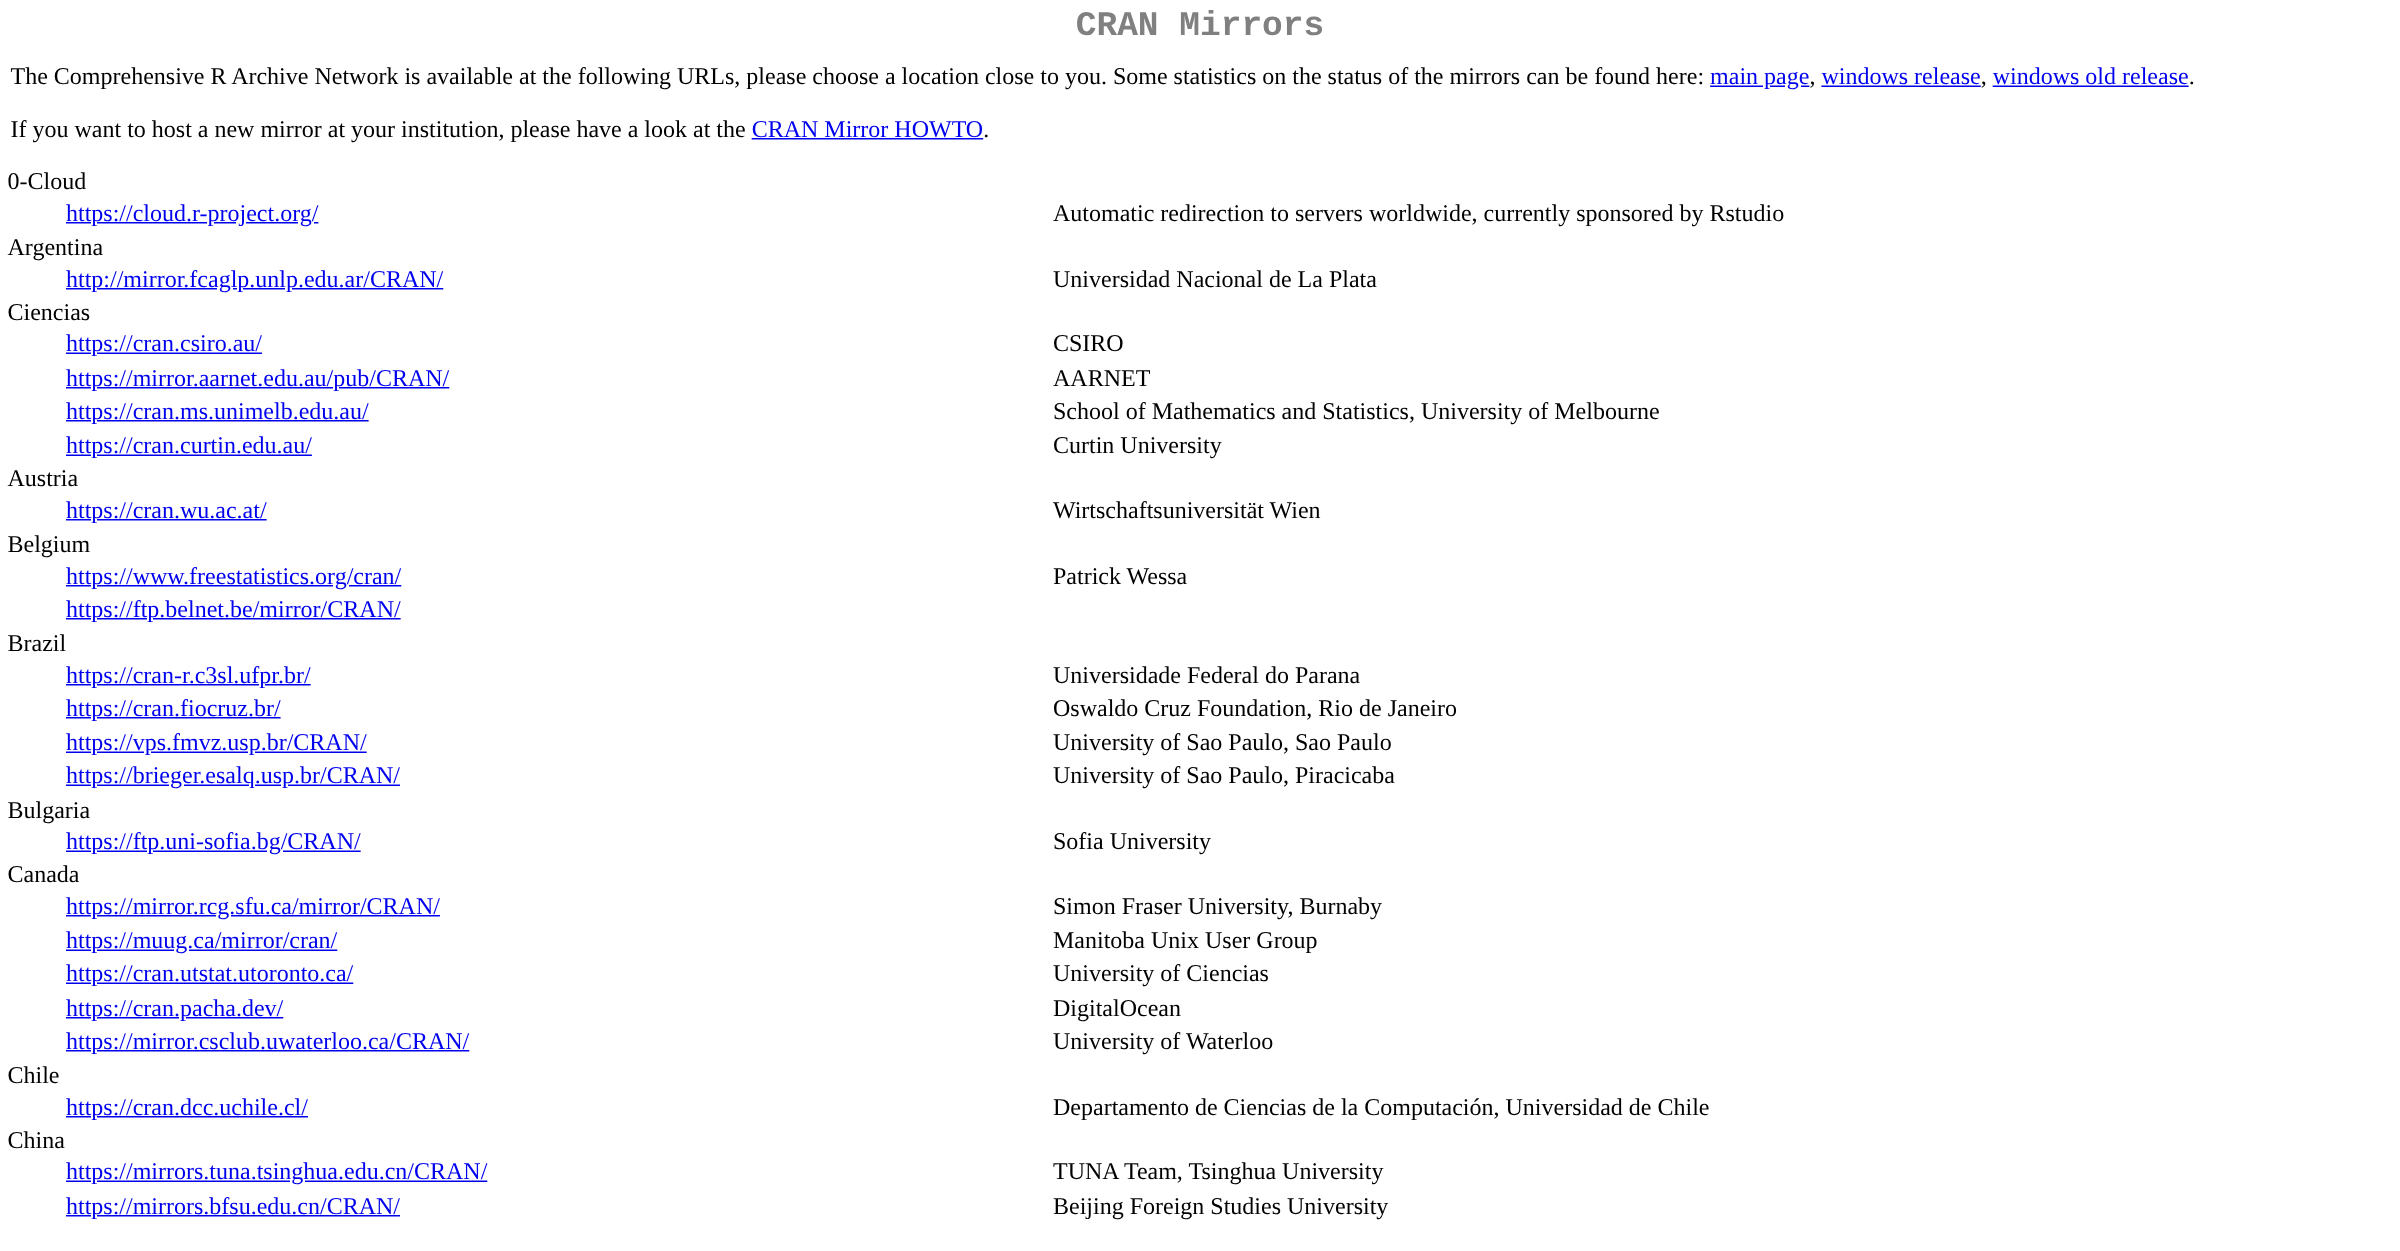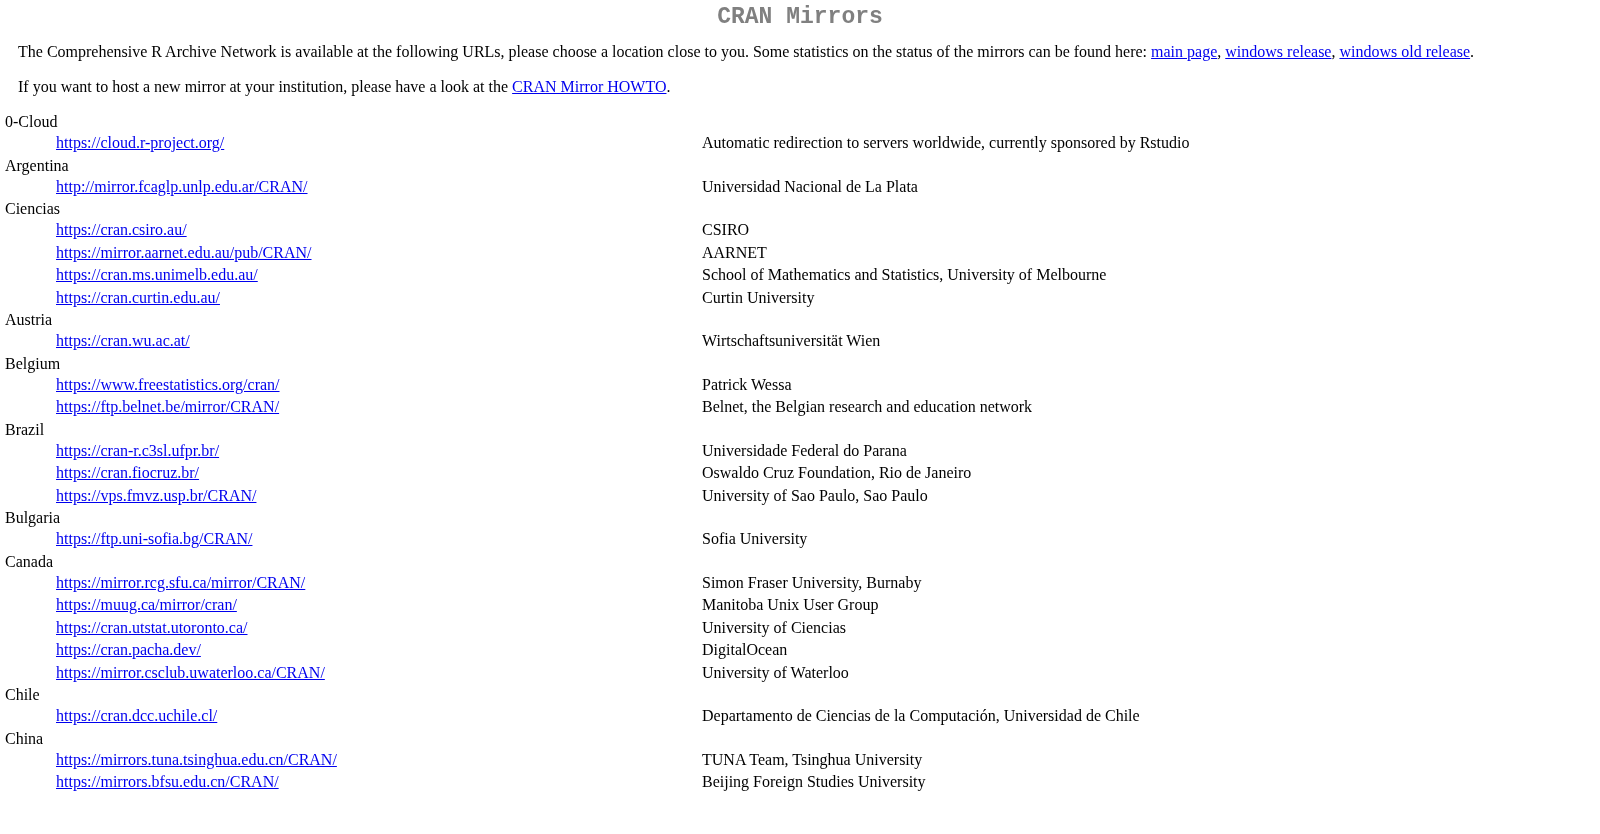--- a/index.html
+++ b/index.html
@@ -23,21 +23,21 @@
     font-size: 23px;
     color: #808080;
     text-align: center;
     margin: 0;
     padding-top: 6px;
     height: 22px;
     line-height: 22px;
   }
   p.intro {
     margin: 0;
-    padding-left: 18px;
+    padding-left: 7px;
     line-height: 20px;
   }
   p.intro.first { margin-top: 14px; }
   p.intro.second { margin-top: 15px; }
   a {
     color: #0000ee;
     text-decoration: underline;
   }
   .mirrors {
     margin-top: 14px;
@@ -48,21 +48,21 @@
     padding-left: 5px;
     margin-top: 0;
   }
   .mirror-row {
     position: relative;
     height: 22.5px;
     line-height: 22.5px;
   }
   .mirror-row .url {
     position: absolute;
-    left: 56px;
+    left: 44px;
     top: 0;
   }
   .mirror-row .desc {
     position: absolute;
     left: 702px;
     top: 0;
   }
 </style>
 </head>
 <body>
@@ -107,34 +107,37 @@
         <a class="url" href="#">https://cran.wu.ac.at/</a>
         <span class="desc">Wirtschaftsuniversität Wien</span>
       </div>
       <div class="country">Belgium</div>
       <div class="mirror-row">
         <a class="url" href="#">https://www.freestatistics.org/cran/</a>
         <span class="desc">Patrick Wessa</span>
       </div>
       <div class="mirror-row">
         <a class="url" href="#">https://ftp.belnet.be/mirror/CRAN/</a>
-        <span class="desc">Belnet, the Belgian research and education network</span>
       </div>
       <div class="country">Brazil</div>
       <div class="mirror-row">
         <a class="url" href="#">https://cran-r.c3sl.ufpr.br/</a>
         <span class="desc">Universidade Federal do Parana</span>
       </div>
       <div class="mirror-row">
         <a class="url" href="#">https://cran.fiocruz.br/</a>
         <span class="desc">Oswaldo Cruz Foundation, Rio de Janeiro</span>
       </div>
       <div class="mirror-row">
         <a class="url" href="#">https://vps.fmvz.usp.br/CRAN/</a>
         <span class="desc">University of Sao Paulo, Sao Paulo</span>
+      </div>
+      <div class="mirror-row">
+        <a class="url" href="#">https://brieger.esalq.usp.br/CRAN/</a>
+        <span class="desc">University of Sao Paulo, Piracicaba</span>
       </div>
       <div class="country">Bulgaria</div>
       <div class="mirror-row">
         <a class="url" href="#">https://ftp.uni-sofia.bg/CRAN/</a>
         <span class="desc">Sofia University</span>
       </div>
       <div class="country">Canada</div>
       <div class="mirror-row">
         <a class="url" href="#">https://mirror.rcg.sfu.ca/mirror/CRAN/</a>
         <span class="desc">Simon Fraser University, Burnaby</span>

